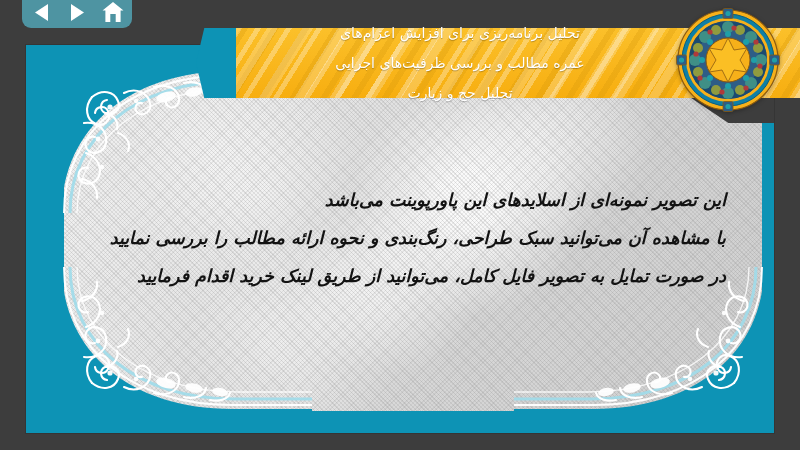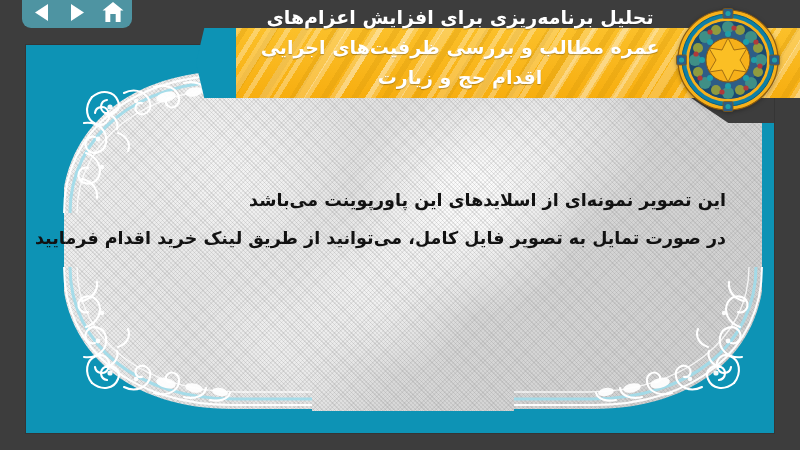--- a/index.html
+++ b/index.html
@@ -76,44 +76,45 @@
     background:repeating-linear-gradient(-58deg,
         rgba(255,255,255,.22) 0 9px,
         rgba(0,0,0,0) 9px 30px);
   }
   .ribbon-tail{
     position:absolute;left:196px;top:28px;width:46px;height:70px;
     background:#0d93b5;
     clip-path:polygon(100% 0,100% 100%,18% 100%,0 50%,18% 0);
   }
   .title{
-    position:absolute;left:250px;top:2px;width:420px;
+    position:absolute;left:250px;top:18px;width:420px;
     text-align:center;direction:rtl;
     color:#ffffff;
-    font-size:19px;line-height:30px;font-weight:700;
+    font-size:14px;line-height:30px;font-weight:400;
     letter-spacing:.2px;
     text-shadow:0 1px 1px rgba(0,0,0,.28);
     z-index:6;pointer-events:none;
   }
   .title div{white-space:nowrap;}
 
   
   .medallion{
     position:absolute;left:676px;top:8px;width:104px;height:104px;z-index:7;
     filter:drop-shadow(0 1px 2px rgba(0,0,0,.3));
   }
   .medallion svg{display:block;}
 
   
   .body-text{
     position:absolute;left:60px;top:136px;right:48px;
     direction:rtl;text-align:right;
     color:#121212;
     font-size:17.5px;line-height:38px;font-weight:700;
     z-index:5;
+    font-style:italic;
   }
   .body-text p{margin:0;white-space:nowrap;}
 </style>
 </head>
 <body>
 
 <div id="stage">
 
   <div class="slide-frame">
 
@@ -213,31 +214,32 @@
             <circle cx="74" cy="34" r="2.2"></circle>
           </g>
         </g>
       </svg>
     </div>
 
     <div class="notch"></div>
 
     <div class="body-text">
       <p>این تصویر نمونه‌ای از اسلایدهای این پاورپوینت می‌باشد</p>
+      <p>با مشاهده آن می‌توانید سبک طراحی، رنگ‌بندی و نحوه ارائه مطالب را بررسی نمایید</p>
       <p>در صورت تمایل به تصویر فایل کامل، می‌توانید از طریق لینک خرید اقدام فرمایید</p>
     </div>
   </div>
 
   <div class="ribbon-tail"></div>
   <div class="banner"></div>
 
   <div class="title">
     <div>تحلیل برنامه‌ریزی برای افزایش اعزام‌های</div>
     <div>عمره مطالب و بررسی ظرفیت‌های اجرایی</div>
-    <div>اقدام حج و زیارت</div>
+    <div>تحلیل حج و زیارت</div>
   </div>
 
   <div class="medallion">
     <svg width="104" height="104" viewBox="0 0 104 104">
       <circle cx="52" cy="52" r="50" fill="#f6b01a" stroke="#8a5a10" stroke-width="1.2"></circle>
       <circle cx="52" cy="52" r="46" fill="#0e7fa6" stroke="#0b5f7d" stroke-width="1"></circle>
       <circle cx="52" cy="52" r="42" fill="#f6b01a"></circle>
       <circle cx="52" cy="52" r="39" fill="#2e5d86"></circle>
       <g>
         <circle cx="52" cy="52" r="35" fill="none" stroke="#1b4a70" stroke-width="8"></circle>

